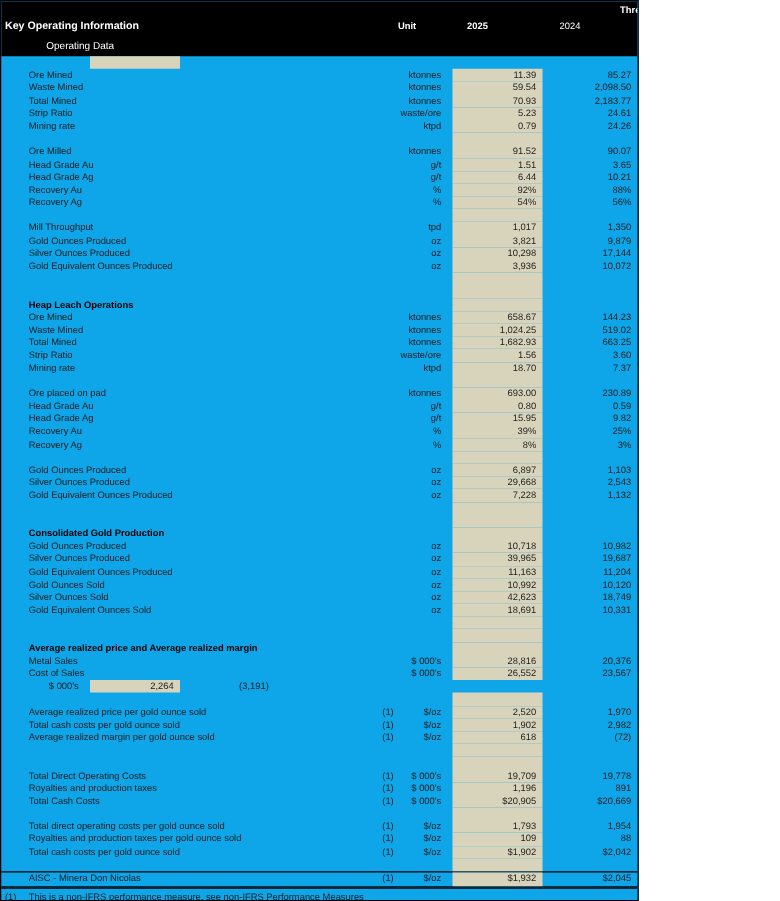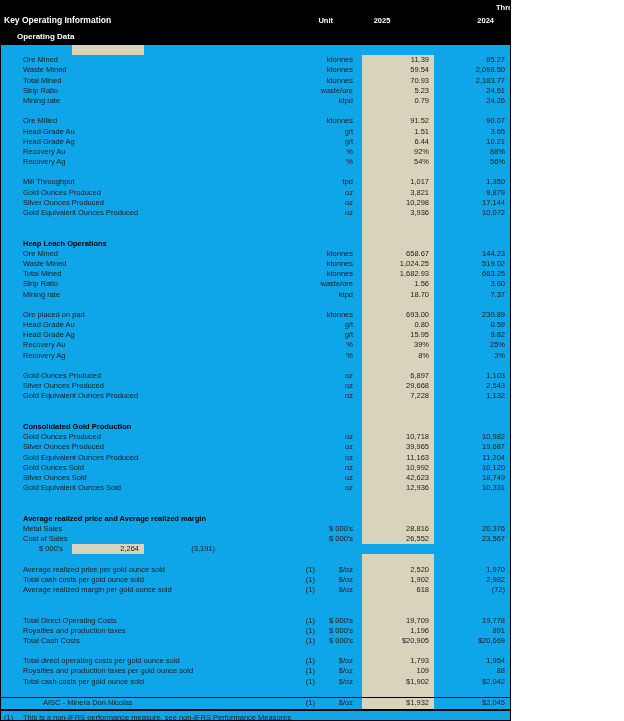--- a/index.html
+++ b/index.html
@@ -9,28 +9,28 @@
     font-family:"Liberation Sans",sans-serif;color:#1c1c1c;overflow:hidden;
   }
   
   .hdr{background:#000;color:#fff;height:44px;position:relative;}
   .hdr-period{position:absolute;top:2px;left:468px;width:152px;text-align:center;
     font-weight:bold;font-size:7.5px;}
   .hdr-row{position:absolute;left:0;right:16px;display:flex;align-items:center;}
   .hdr-row.r1{top:13px;height:12px;}
   .hdr-row.r2{top:29px;height:12px;}
   .hdr-title{flex:1;padding-left:3px;font-weight:bold;font-size:8.5px;white-space:nowrap;}
-  .hdr-sub{flex:1;padding-left:16px;font-weight:bold;font-size:8px;white-space:nowrap;}
+  .hdr-sub{flex:1;padding-left:36px;font-weight:normal;font-size:8px;white-space:nowrap;}
   .hdr-unit{width:62px;text-align:right;font-weight:bold;font-size:7.5px;padding-right:4px;}
   .hdr-y25{width:72px;margin-left:9px;text-align:center;font-weight:bold;font-size:7.5px;}
-  .hdr-y24{width:76px;text-align:right;font-weight:bold;font-size:7.5px;}
+  .hdr-y24{width:76px;text-align:center;font-weight:normal;font-size:7.5px;}
   
   .tbl{position:relative;}
   .row{display:flex;align-items:center;height:10.2px;font-size:7.5px;line-height:10.2px;}
-  .row.total{height:13px;border-top:1px solid #000;border-bottom:1px solid #000;box-sizing:border-box;padding-left:20px;}
+  .row.total{height:13px;border-top:1px solid #000;border-bottom:1px solid #000;box-sizing:border-box;}
   .c-label{flex:1;min-width:0;padding-left:22px;white-space:nowrap;overflow:hidden;}
   .section .c-label{font-weight:bold;color:#000;}
   .c-note{width:24px;text-align:right;white-space:nowrap;}
   .c-unit{width:38px;margin-right:9px;text-align:right;white-space:nowrap;}
   .c-v25{width:72px;text-align:right;padding-right:5px;box-sizing:border-box;
     background:var(--hl,#d8d4bb);white-space:nowrap;height:100%;}
   .c-v24{width:76px;text-align:right;padding-right:5px;box-sizing:border-box;white-space:nowrap;}
   
   .footnote{display:flex;align-items:center;height:12px;font-size:7.5px;border-top:0;}
   .fn-marker{width:22px;padding-left:3px;box-sizing:border-box;}
@@ -352,21 +352,21 @@
         <span class="c-label">Silver Ounces Sold</span>
         <span class="c-note"></span>
         <span class="c-unit">oz</span>
         <span class="c-v25">42,623</span>
         <span class="c-v24">18,749</span>
       </div>
       <div class="row">
         <span class="c-label">Gold Equivalent Ounces Sold</span>
         <span class="c-note"></span>
         <span class="c-unit">oz</span>
-        <span class="c-v25">12,936</span>
+        <span class="c-v25">18,691</span>
         <span class="c-v24">10,331</span>
       </div>
       <div class="row">
         <span class="c-label"></span>
         <span class="c-note"></span>
         <span class="c-unit"></span>
         <span class="c-v25"></span>
         <span class="c-v24"></span>
       </div>
       <div class="row">

